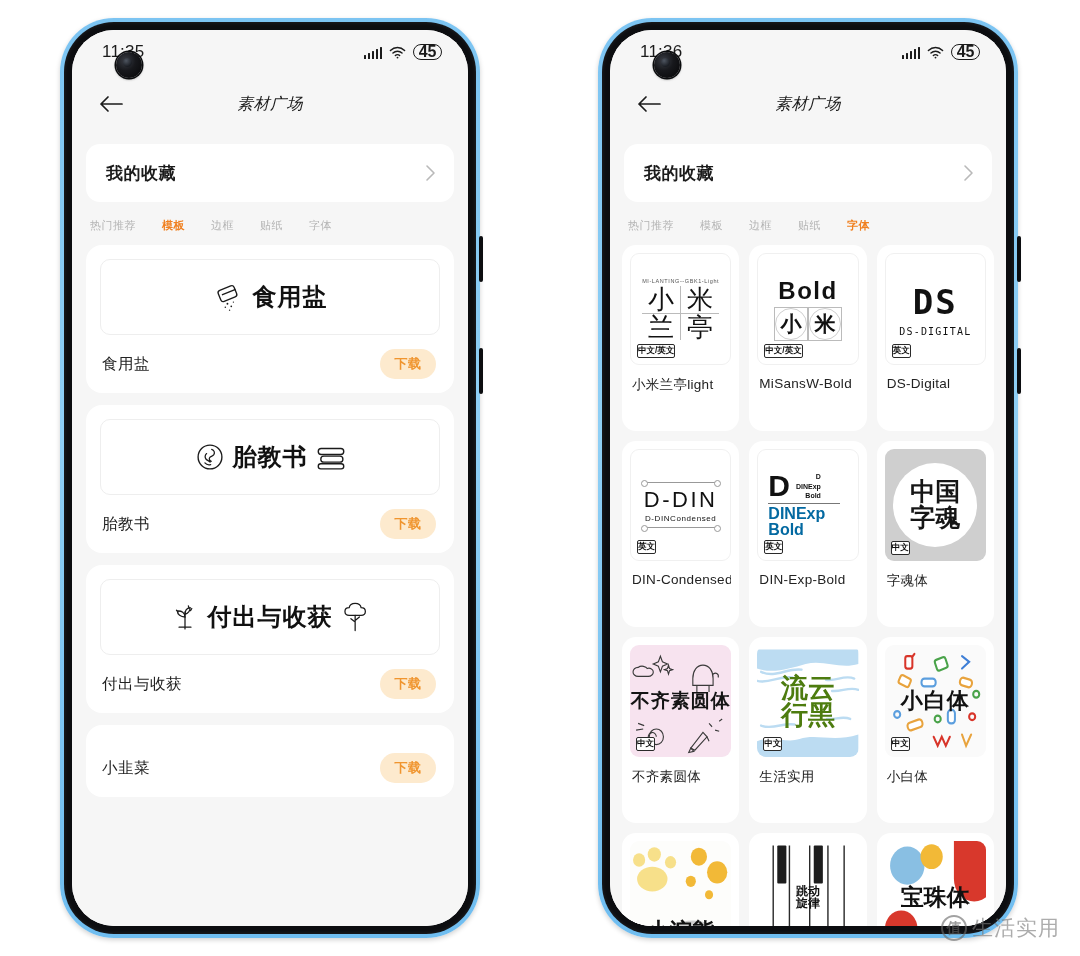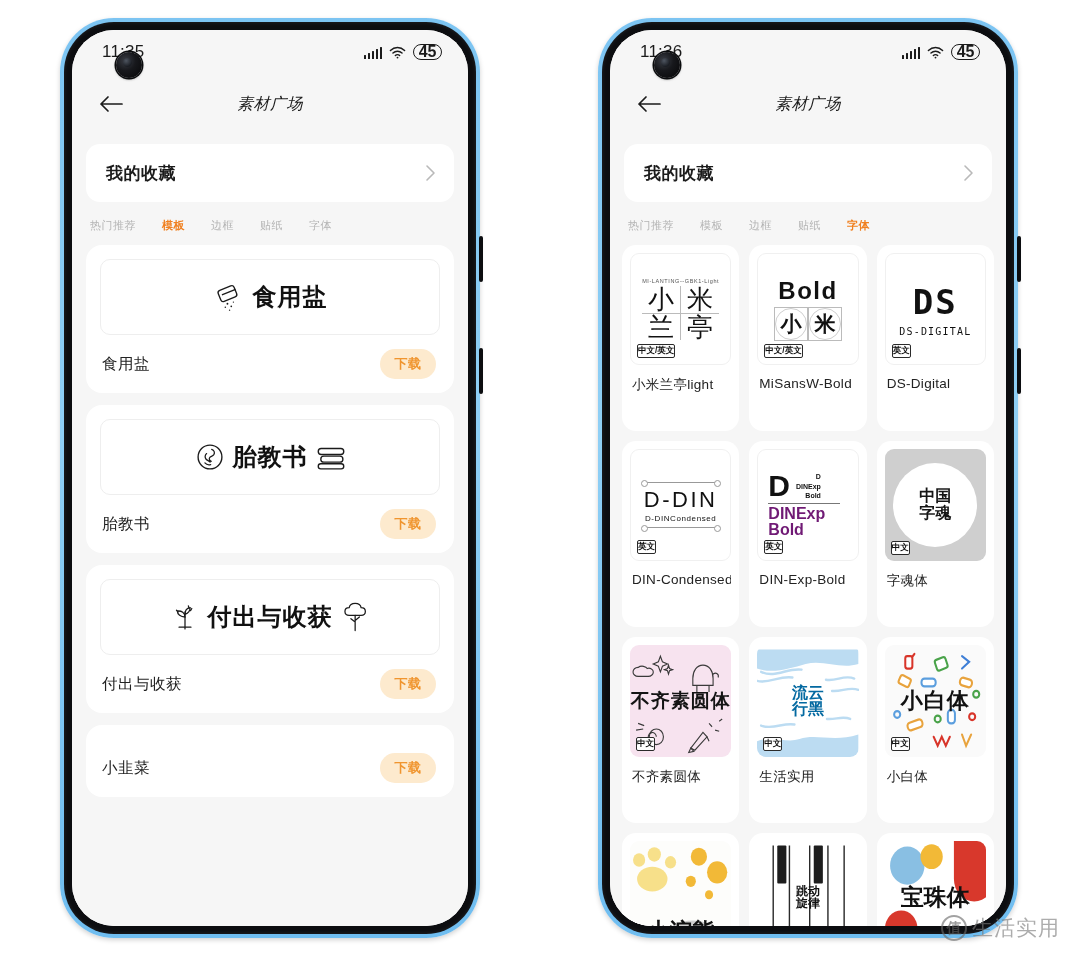--- a/index.html
+++ b/index.html
@@ -223,41 +223,41 @@
     content: ""; position: absolute; top: -2px; width: 5px; height: 5px;
     border: 1px solid #999; border-radius: 50%; background: #fff;
   }
   .ft-din .rule::before { left: -3px; } .ft-din .rule::after { right: -3px; }
 
   .ft-dinexp { text-align: left; padding-left: 10px; width: 100%; }
   .ft-dinexp .top { display: flex; align-items: flex-start; gap: 6px; }
   .ft-dinexp .D { font-size: 30px; font-weight: 800; line-height: .9; color: #111; }
   .ft-dinexp .mini { font-size: 7px; font-weight: 700; line-height: 1.4; text-align: right; color: #111; }
   .ft-dinexp .hr { height: 1px; background: #777; margin: 2px 18px 2px 0; }
-  .ft-dinexp .main { font-size: 16px; font-weight: 800; line-height: 1.0; color: #701a75; }
+  .ft-dinexp .main { font-size: 16px; font-weight: 800; line-height: 1.0; color: #0369a1; }
 
   .ft-zihun {
     width: 100%; height: 100%; background: #cfcfcf;
     display: flex; align-items: center; justify-content: center;
   }
   .ft-zihun .disc {
     width: 84px; height: 84px; border-radius: 50%; background: #fff;
     display: flex; flex-direction: column; align-items: center; justify-content: center;
-    font-size: 16px; font-weight: 800; color: #151515; line-height: 1.05;
+    font-size: 25px; font-weight: 800; color: #151515; line-height: 1.05;
     font-family: "DejaVu Serif", serif;
   }
 
   .ft-buqi { width: 100%; height: 100%; background: #f7e3ef; position: relative;
     display: flex; align-items: center; justify-content: center; }
   .ft-buqi .word { font-size: 19px; font-weight: 800; color: #141414; letter-spacing: 1px; }
 
   .ft-liuyun { width: 100%; height: 100%; background: #fff; position: relative;
     display: flex; align-items: center; justify-content: center; }
   .ft-liuyun .word {
-    font-size: 16px; font-weight: 800; color: #0369a1; line-height: 1.0;
+    font-size: 27px; font-weight: 800; color: #4d7c0f; line-height: 1.0;
     text-align: center; font-family: "DejaVu Serif", serif; position: relative; z-index: 2;
   }
 
   .ft-xiaobai { width: 100%; height: 100%; background: #fafafa; position: relative;
     display: flex; align-items: center; justify-content: center; }
   .ft-xiaobai .word {
     font-size: 22px; font-weight: 800; color: #111; letter-spacing: 1px;
     position: relative; z-index: 2;
   }
 

